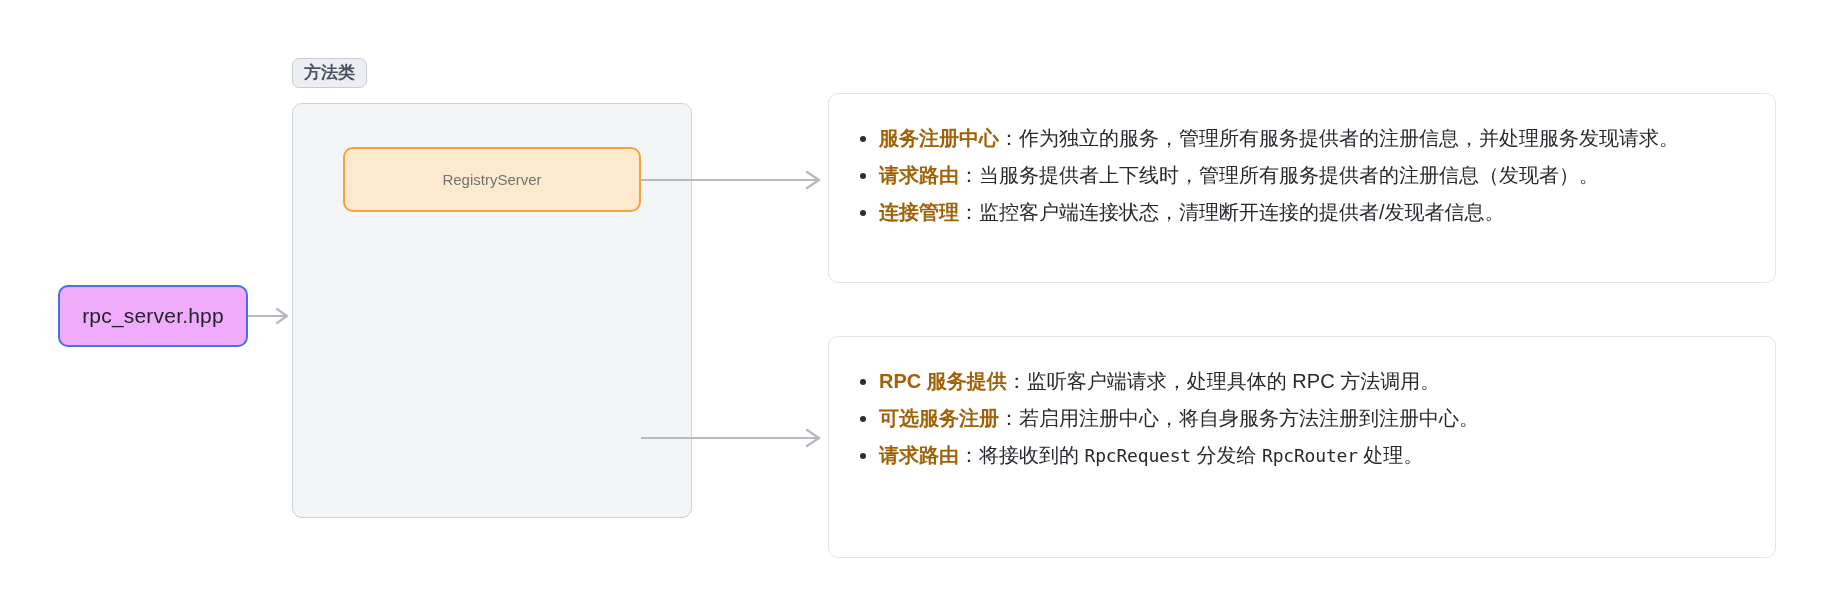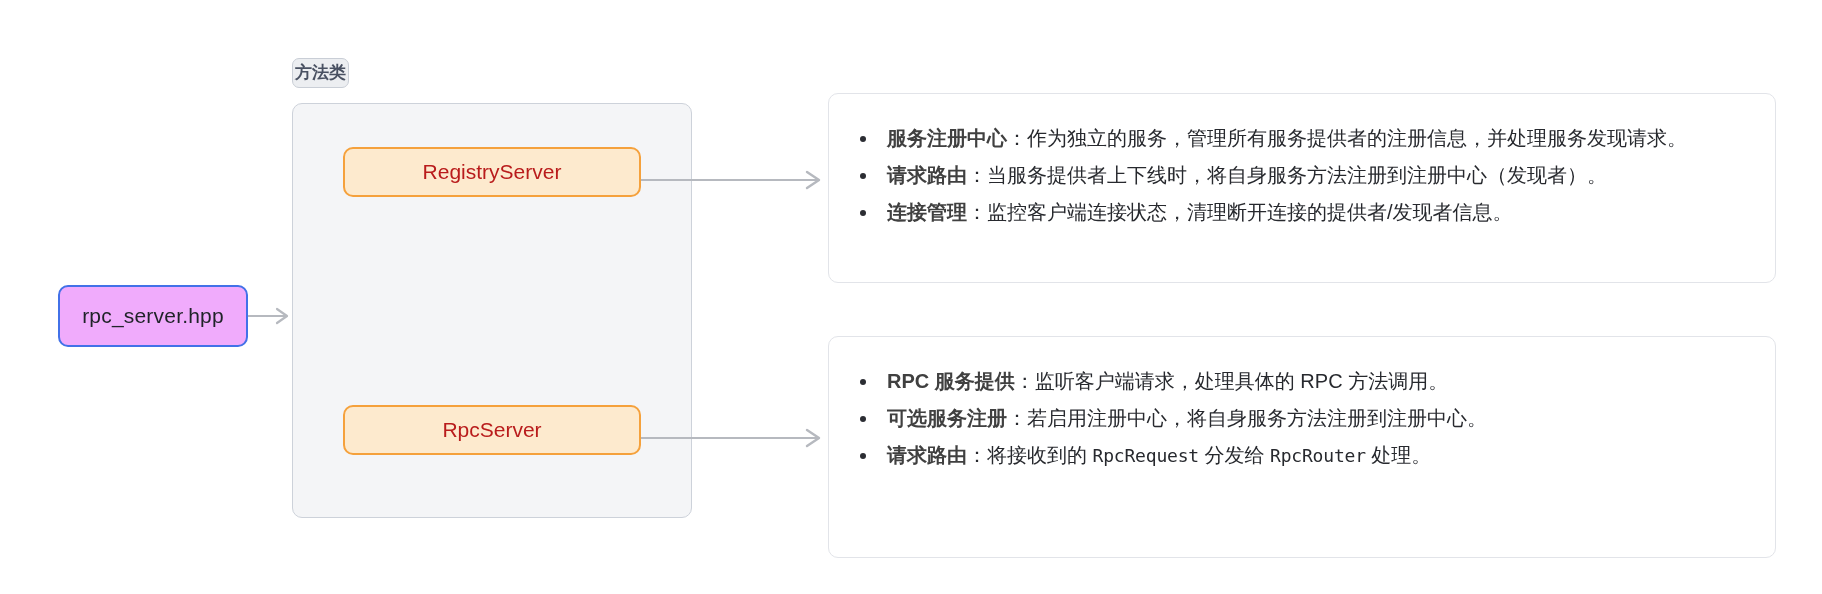--- a/index.html
+++ b/index.html
@@ -37,21 +37,21 @@
     color: #1f2328;
     letter-spacing: .2px;
     box-sizing: border-box;
   }
 
   
   .group-badge {
     position: absolute;
     left: 292px;
     top: 58px;
-    padding: 5px 2px 6px;
+    padding: 5px 11px 6px;
     background: #eceef1;
     border: 1px solid #c9ced6;
     border-radius: 7px;
     font-size: 17px;
     font-weight: 700;
     color: #495162;
     line-height: 1;
   }
   .group-box {
     position: absolute;
@@ -62,29 +62,29 @@
     background: #f4f5f7;
     border: 1px solid #cdd2da;
     border-radius: 10px;
     box-sizing: border-box;
   }
 
   
   .class-node {
     position: absolute;
     width: 298px;
-    height: 50px;
+    height: 65px;
     background: #fdeace;
     border: 2px solid #f5a13c;
     border-radius: 10px;
     display: flex;
     align-items: center;
     justify-content: center;
-    font-size: 21px;
-    color: #b91c1c;
+    font-size: 15px;
+    color: #737373;
     box-sizing: border-box;
   }
   #node-registryserver { left: 343px; top: 147px; }
   #node-rpcserver      { left: 343px; top: 405px; }
 
   
   .desc-panel {
     position: absolute;
     background: #ffffff;
     border: 1px solid #e2e4e9;
@@ -112,22 +112,21 @@
     position: absolute;
     left: -19px;
     top: 16px;
     width: 6px;
     height: 6px;
     border-radius: 50%;
     background: #2b2d33;
   }
   .desc-term {
     font-weight: 700;
-    color: #404040;
-    margin-left: 8px;
+    color: #a16207;
   }
   .code-ref {
     font-family: "DejaVu Sans Mono", "Liberation Mono", monospace;
     font-size: 18px;
     letter-spacing: -.2px;
   }
 
   
   .connector {
     position: absolute;
@@ -155,41 +154,38 @@
   <div class="group-badge">
     <span>方法类</span>
   </div>
 
   <div class="group-box"></div>
 
   <div class="class-node" id="node-registryserver">
     <span>RegistryServer</span>
   </div>
 
-  <div class="class-node" id="node-rpcserver">
-    <span>RpcServer</span>
-  </div>
 
   <svg class="connector" style="left:641px; top:164px; width:190px; height:32px;" viewBox="0 0 190 32">
     <line x1="0" y1="16" x2="176" y2="16" stroke-width="2.2"></line>
     <polyline points="166,8 178,16 166,24" stroke-width="2.4" stroke-linecap="round" stroke-linejoin="round"></polyline>
   </svg>
 
   <svg class="connector" style="left:641px; top:422px; width:190px; height:32px;" viewBox="0 0 190 32">
     <line x1="0" y1="16" x2="176" y2="16" stroke-width="2.2"></line>
     <polyline points="166,8 178,16 166,24" stroke-width="2.4" stroke-linecap="round" stroke-linejoin="round"></polyline>
   </svg>
 
   <div class="desc-panel" id="panel-registry">
     <ul class="desc-list">
       <li>
         <span class="desc-term">服务注册中心</span><span>：</span><span>作为独立的服务，管理所有服务提供者的注册信息，并处理服务发现请求。</span>
       </li>
       <li>
-        <span class="desc-term">请求路由</span><span>：</span><span>当服务提供者上下线时，将自身服务方法注册到注册中心（发现者）。</span>
+        <span class="desc-term">请求路由</span><span>：</span><span>当服务提供者上下线时，管理所有服务提供者的注册信息（发现者）。</span>
       </li>
       <li>
         <span class="desc-term">连接管理</span><span>：</span><span>监控客户端连接状态，清理断开连接的提供者/发现者信息。</span>
       </li>
     </ul>
   </div>
 
   <div class="desc-panel" id="panel-rpc">
     <ul class="desc-list">
       <li>

